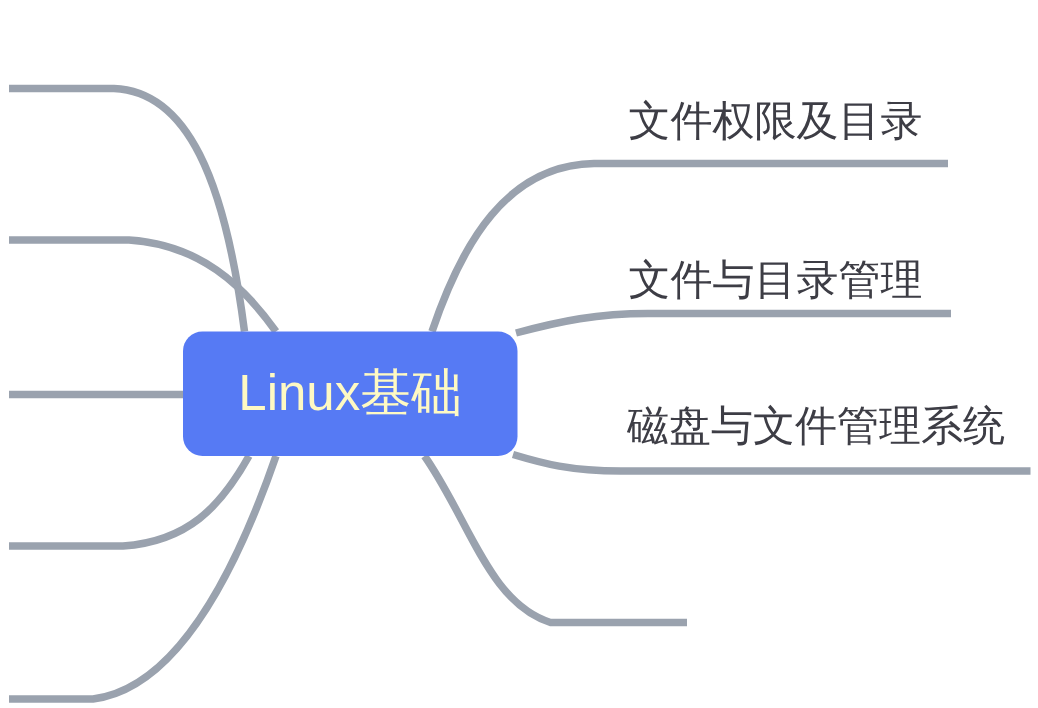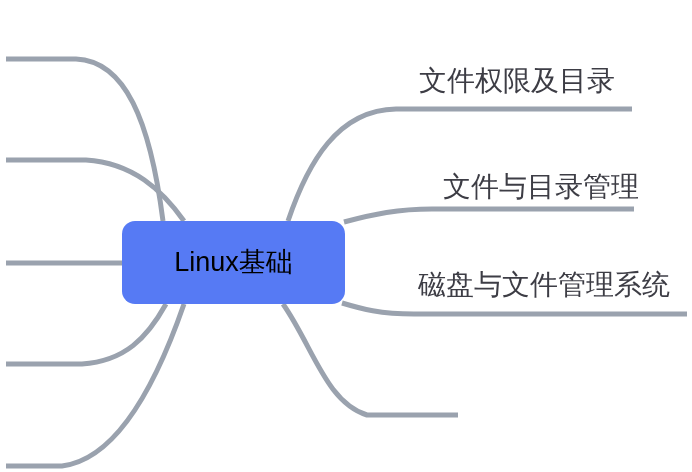--- a/index.html
+++ b/index.html
@@ -22,39 +22,39 @@
     display: block;
   }
   .root-topic {
     position: absolute;
     left: 122px;
     top: 221px;
     width: 223px;
     height: 83px;
     background: #567AF4;
     border-radius: 13px;
-    color: #000000;
-    font-size: 27px;
+    color: #fef9c3;
+    font-size: 34px;
     line-height: 83px;
     text-align: center;
     white-space: nowrap;
     cursor: pointer;
     user-select: none;
   }
   .topic-label {
     position: absolute;
     font-size: 28px;
     line-height: 30px;
     color: #3D3D45;
     white-space: nowrap;
     cursor: pointer;
     user-select: none;
   }
   #label-permissions { left: 419px; top: 66px; }
-  #label-management  { left: 443px; top: 172px; text-align: center; }
+  #label-management  { left: 419px; top: 172px; text-align: center; }
   #label-disk        { left: 418px; top: 272px; font-family: Liberation Mono, monospace; }
 </style>
 </head>
 <body>
 
 <div class="stage">
 
   <svg class="links" width="692" height="472" viewBox="0 0 692 472">
     <g fill="none" stroke="#9AA2AE" stroke-width="5">
 

